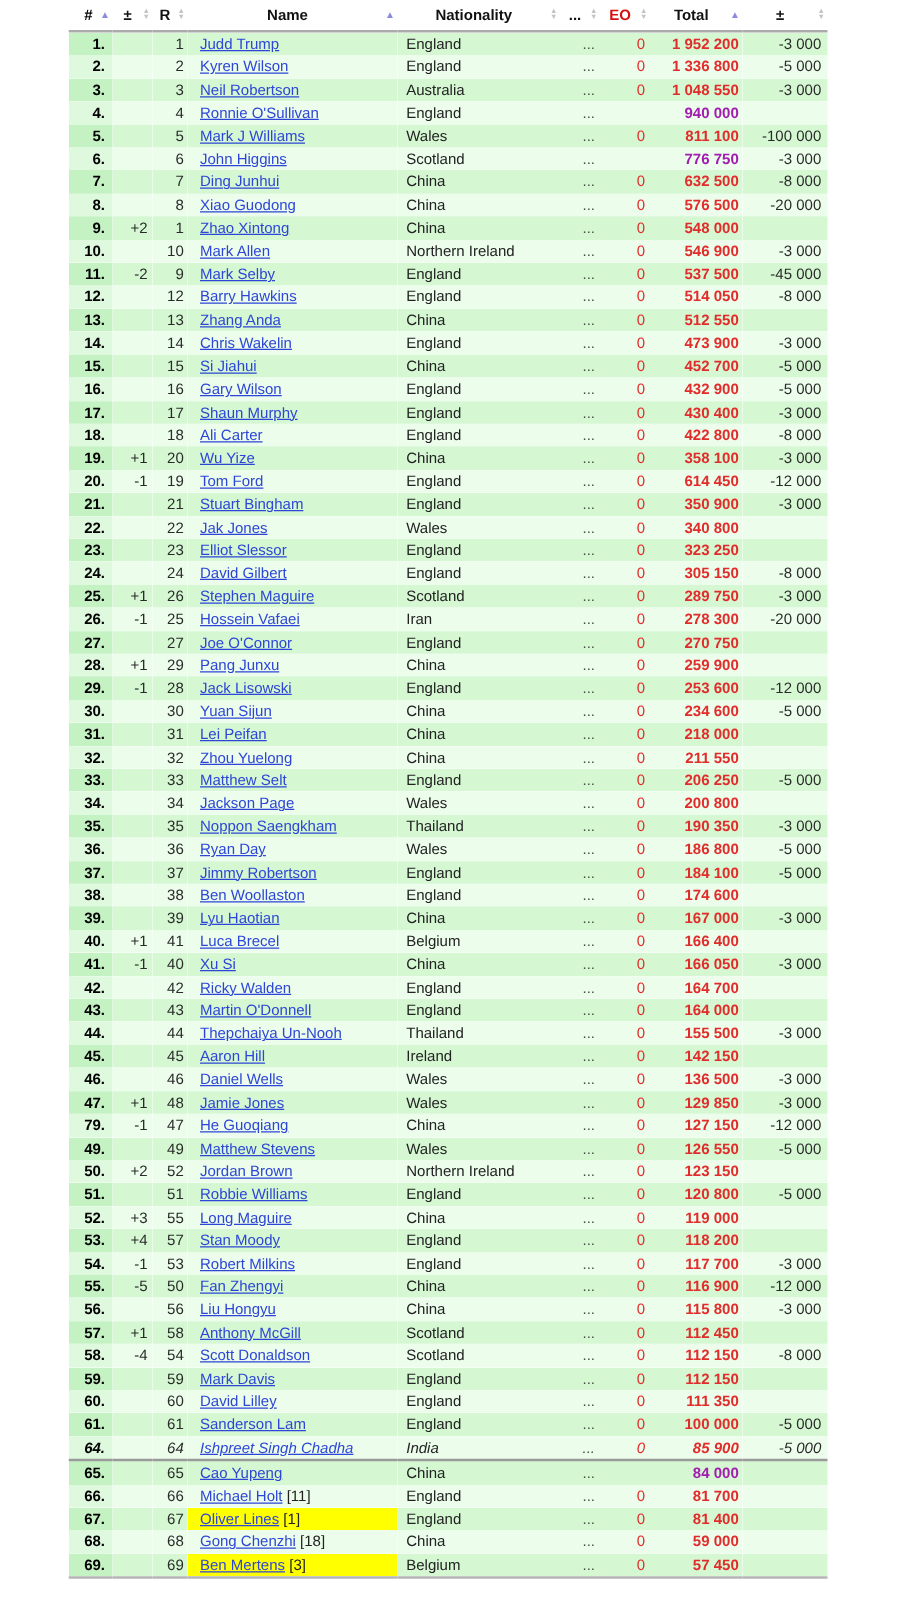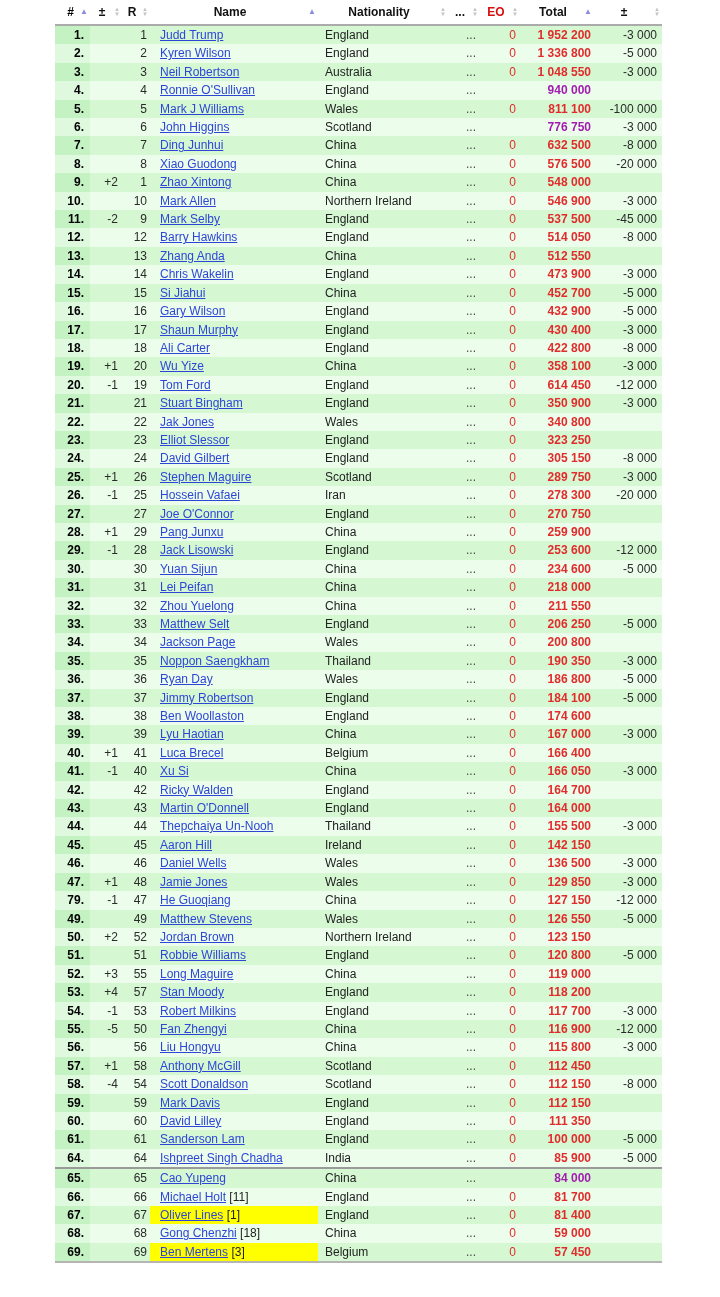--- a/index.html
+++ b/index.html
@@ -5,21 +5,21 @@
   html,body{margin:0;padding:0;background:#fff;}
   body{width:720px;height:1297px;position:relative;font-family:"Liberation Sans",sans-serif;font-size:12px;color:#222;}
   table{border-collapse:collapse;table-layout:fixed;position:absolute;left:55px;top:0;width:607px;border-bottom:2px solid #b5b5b5;}
   th,td{padding:0;margin:0;white-space:nowrap;overflow:hidden;}
   thead th{height:24px;border-bottom:2px solid #ababab;font-weight:bold;color:#111;position:relative;text-align:center;vertical-align:middle;background:#fff;}
   tbody td{height:18.4px;line-height:18.4px;vertical-align:middle;}
   tr.odd td{background:#d5f8d3;}
   tr.even td{background:#ecfdec;}
   tr.odd td.c-pos{background:#c4f2c2;}
   tr.even td.c-pos{background:#def9dd;}
-  tr.divider td{border-bottom:2px solid #9a9a9a;}
+  tr.divider td{border-bottom:2px solid #9a9a9a;font-style:italic;}
   .c-pos{text-align:right;padding-right:6px;font-weight:bold;color:#000;}
   .c-move{text-align:right;padding-right:4px;color:#2a2a2a;}
   .c-r{text-align:right;padding-right:3px;color:#2a2a2a;}
   .c-name{text-align:left;padding-left:10px;}
   .c-name.hl{background:#ffff00 !important;}
   .c-nat{text-align:left;padding-left:7px;color:#222;}
   .c-dots{text-align:right;padding-right:4px;color:#4a4a4a;}
   .c-eo{text-align:right;padding-right:4px;color:#e12c2c;}
   .c-total{text-align:right;padding-right:3px;color:#e12c2c;font-weight:bold;}
   .c-total.tb{color:#a21caf;}

